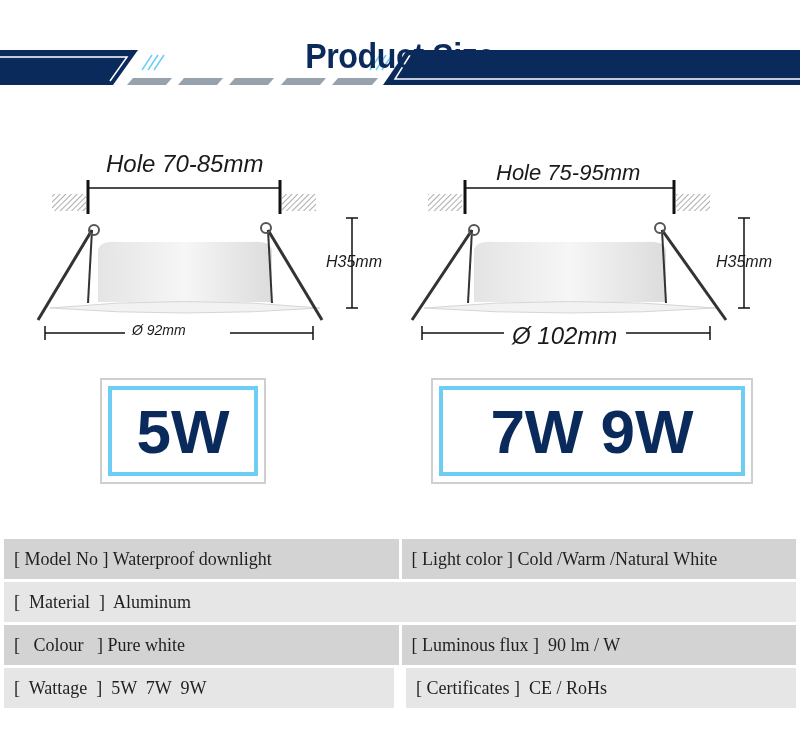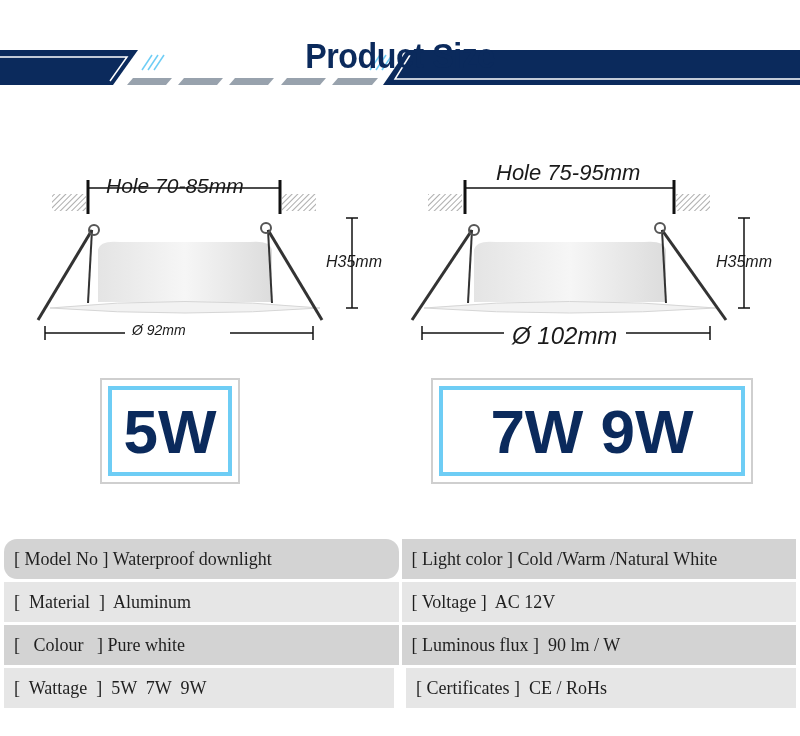--- a/index.html
+++ b/index.html
@@ -79,21 +79,21 @@
 
     <line x1="322" y1="68" x2="322" y2="158" stroke="#111" stroke-width="1.5"></line>
     <line x1="316" y1="68" x2="328" y2="68" stroke="#111" stroke-width="1.5"></line>
     <line x1="316" y1="158" x2="328" y2="158" stroke="#111" stroke-width="1.5"></line>
 
     <line x1="15" y1="176" x2="15" y2="190" stroke="#111" stroke-width="1.5"></line>
     <line x1="15" y1="183" x2="95" y2="183" stroke="#111" stroke-width="1.5"></line>
     <line x1="200" y1="183" x2="283" y2="183" stroke="#111" stroke-width="1.5"></line>
     <line x1="283" y1="176" x2="283" y2="190" stroke="#111" stroke-width="1.5"></line>
   </svg>
-  <div class="dim-text" style="left:76px; top:24px; font-size:21px;">Hole 70-85mm</div>
+  <div class="dim-text" style="left:76px; top:0; font-size:24px;">Hole 70-85mm</div>
   <div class="dim-text" style="left:296px; top:103px; font-size:16px;">H35mm</div>
   <div class="dim-text" style="left:102px; top:172px; font-size:14px;">Ø 92mm</div>
 </div>
 
 <div class="diagram" style="left:404px; width:390px; height:200px;">
   <svg width="390" height="200">
     <rect x="24" y="44" width="34" height="17" fill="url(#hatch)"></rect>
     <rect x="272" y="44" width="34" height="17" fill="url(#hatch)"></rect>
     <line x1="61" y1="30" x2="61" y2="64" stroke="#111" stroke-width="3"></line>
     <line x1="270" y1="30" x2="270" y2="64" stroke="#111" stroke-width="3"></line>
@@ -112,39 +112,38 @@
     <line x1="18" y1="176" x2="18" y2="190" stroke="#111" stroke-width="1.5"></line>
     <line x1="18" y1="183" x2="100" y2="183" stroke="#111" stroke-width="1.5"></line>
     <line x1="222" y1="183" x2="306" y2="183" stroke="#111" stroke-width="1.5"></line>
     <line x1="306" y1="176" x2="306" y2="190" stroke="#111" stroke-width="1.5"></line>
   </svg>
   <div class="dim-text" style="left:92px; top:10px; font-size:22px;">Hole 75-95mm</div>
   <div class="dim-text" style="left:312px; top:103px; font-size:16px;">H35mm</div>
   <div class="dim-text" style="left:108px; top:172px; font-size:24px;">Ø 102mm</div>
 </div>
 
-<div class="watt-box" style="left:100px; top:378px; width:140px; height:106px;">
+<div class="watt-box" style="left:100px; top:378px; width:166px; height:106px;">
   <div class="watt-inner">
     <span class="watt-label">5W</span>
   </div>
 </div>
 <div class="watt-box" style="left:431px; top:378px; width:322px; height:106px;">
   <div class="watt-inner">
     <span class="watt-label">7W 9W</span>
   </div>
 </div>
 
 <div class="spec-table">
   <div class="spec-row row-dark">
-    <div class="spec-cell" style="white-space: pre; border-radius: 13px;">[ Model No ] Waterproof downlight</div>
+    <div class="spec-cell" style="white-space: pre;">[ Model No ] Waterproof downlight</div>
     <div class="spec-cell" style="white-space: pre;">[ Light color ] Cold /Warm /Natural White</div>
   </div>
   <div class="spec-row row-light">
     <div class="spec-cell" style="white-space: pre; text-align: center;">[  Material  ]  Aluminum</div>
-    <div class="spec-cell" style="white-space: pre;">[ Voltage ]  AC 12V</div>
   </div>
   <div class="spec-row row-dark">
     <div class="spec-cell" style="white-space: pre;">[   Colour   ] Pure white</div>
     <div class="spec-cell" style="white-space: pre;">[ Luminous flux ]  90 lm / W</div>
   </div>
   <div class="spec-row row-light">
     <div class="spec-cell" style="white-space: pre;">[  Wattage  ]  5W  7W  9W</div>
     <div class="spec-cell" style="white-space: pre; margin-left: 12px;">[ Certificates ]  CE / RoHs</div>
   </div>
 </div>

